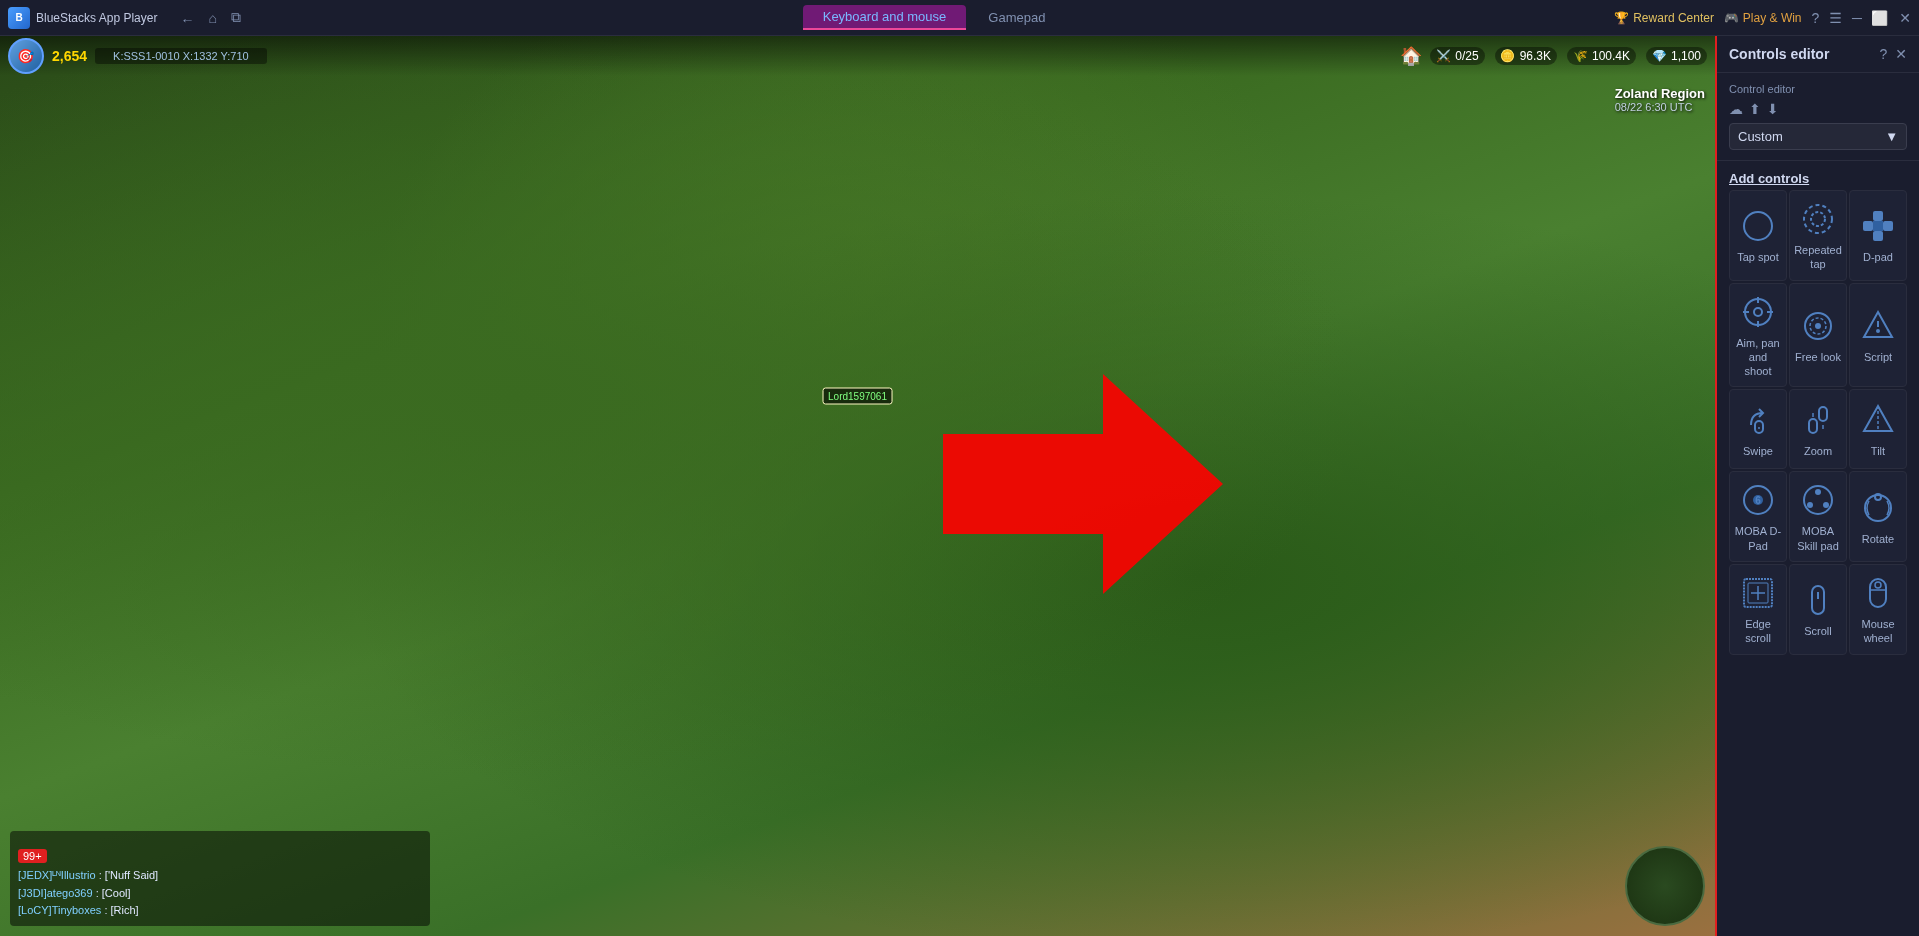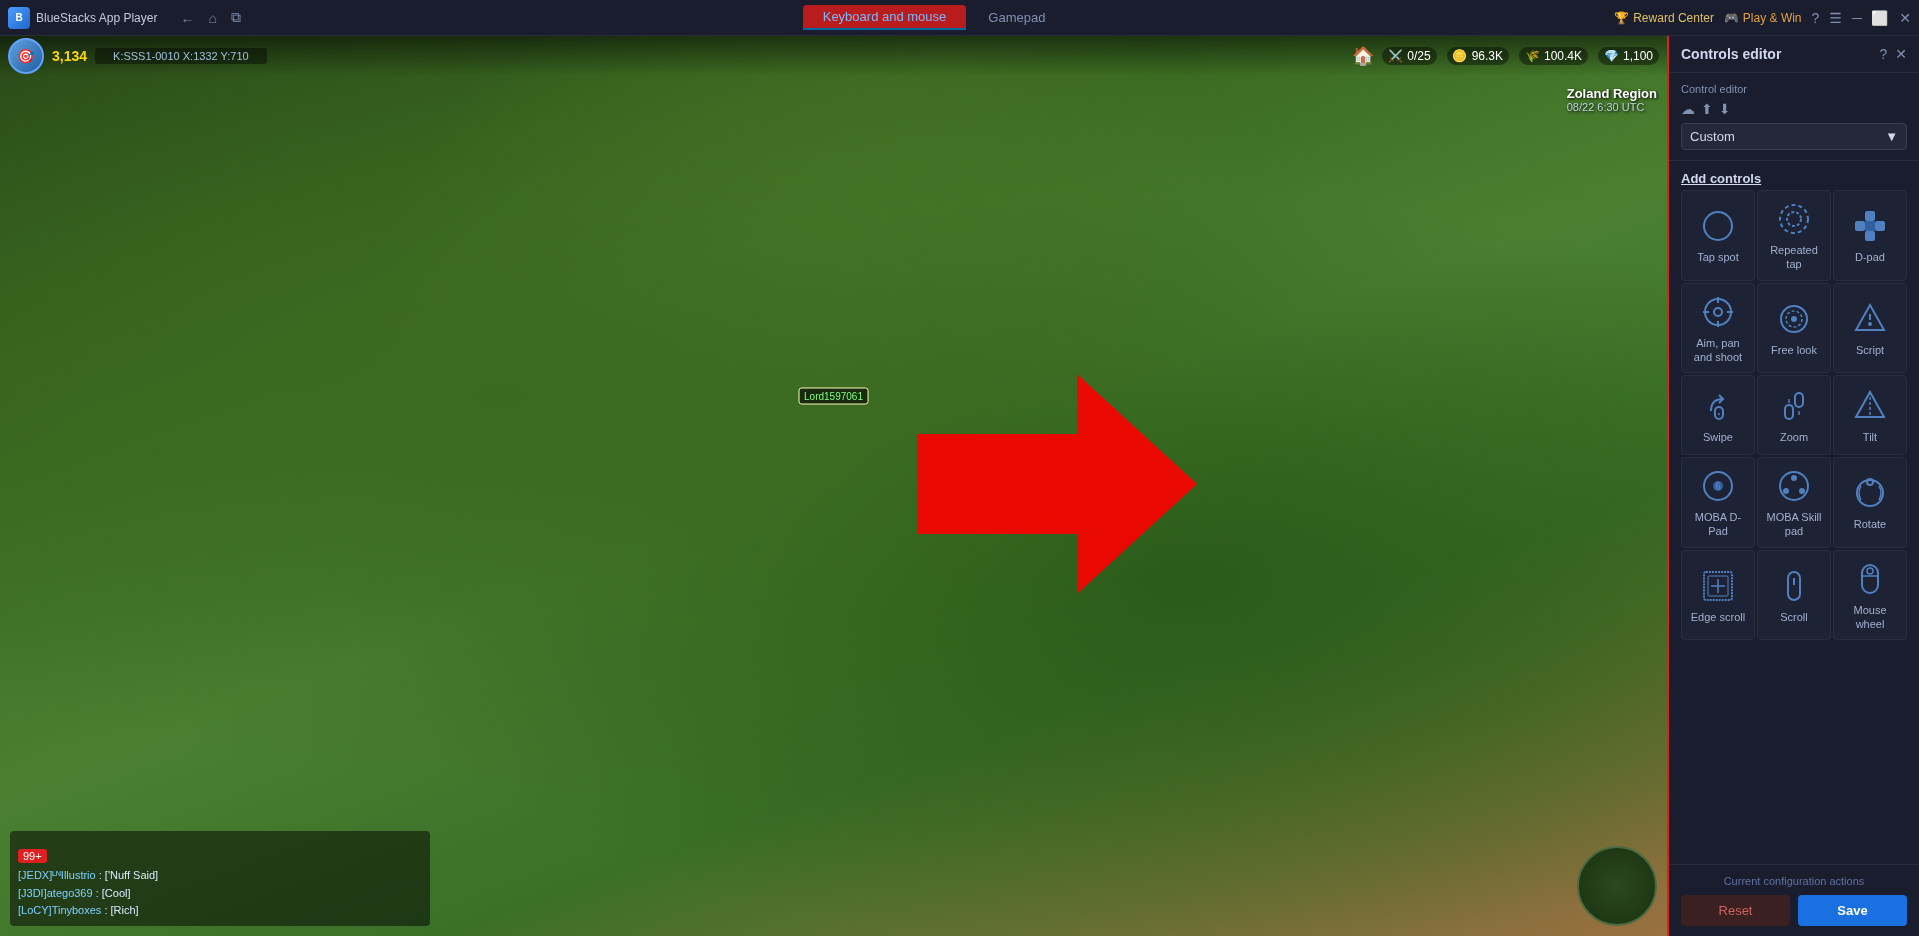--- a/index.html
+++ b/index.html
@@ -62,23 +62,23 @@
       justify-content: center;
     }
     .title-tab {
       padding: 4px 20px;
       border-radius: 4px 4px 0 0;
       font-size: 13px;
       cursor: pointer;
       border: none;
     }
     .title-tab.active {
-      background: #b91c1c;
+      background: #701a75;
       color: #7ab8ff;
-      border-bottom: 2px solid #0369a1;
+      border-bottom: 2px solid #ec4899;
     }
     .title-tab.inactive {
       background: transparent;
       color: #8090b0;
     }
     .title-bar-right {
       display: flex;
       align-items: center;
       gap: 10px;
       margin-left: auto;
@@ -258,21 +258,21 @@
       border-radius: 3px;
       padding: 2px 5px;
       color: #80ff80;
       font-size: 10px;
       white-space: nowrap;
       z-index: 8;
     }
 
     
     .controls-panel {
-      width: 252px;
+      width: 204px;
       height: 100%;
       background: #1a1d2e;
       border-left: 2px solid #e02020;
       display: flex;
       flex-direction: column;
       flex-shrink: 0;
     }
 
     .panel-header {
       display: flex;
@@ -485,21 +485,21 @@
 </div>
 
 <div class="main-content">
 
   <div class="game-area">
 
     <div class="game-scene"></div>
 
     <div class="game-hud-top">
       <div class="hud-avatar">🎯</div>
-      <span class="hud-gold">3,134</span>
+      <span class="hud-gold">2,654</span>
       <span class="hud-coords">K:SSS1-0010 X:1332 Y:710</span>
       <div class="hud-spacer"></div>
       <span class="hud-home">🏠</span>
       <div class="hud-resources">
         <div class="hud-res">
           <span>⚔️</span>
           <span>0/25</span>
         </div>
         <div class="hud-res">
           <span>🪙</span>
@@ -749,22 +749,15 @@
               <line x1="9" y1="14" x2="25" y2="14" stroke="#5080c0" stroke-width="1.5"></line>
               <rect x="14" y="6" width="6" height="6" rx="3" fill="none" stroke="#5080c0" stroke-width="1.5"></rect>
             </svg>
           </div>
           <span class="control-label">Mouse wheel</span>
         </div>
 
       </div>
     </div>
 
-    <div class="panel-bottom">
-      <div class="current-config-label">Current configuration actions</div>
-      <div class="action-buttons">
-        <button class="btn-reset">Reset</button>
-        <button class="btn-save">Save</button>
-      </div>
-    </div>
 
   </div>
 </div>
 
 </body></html>

